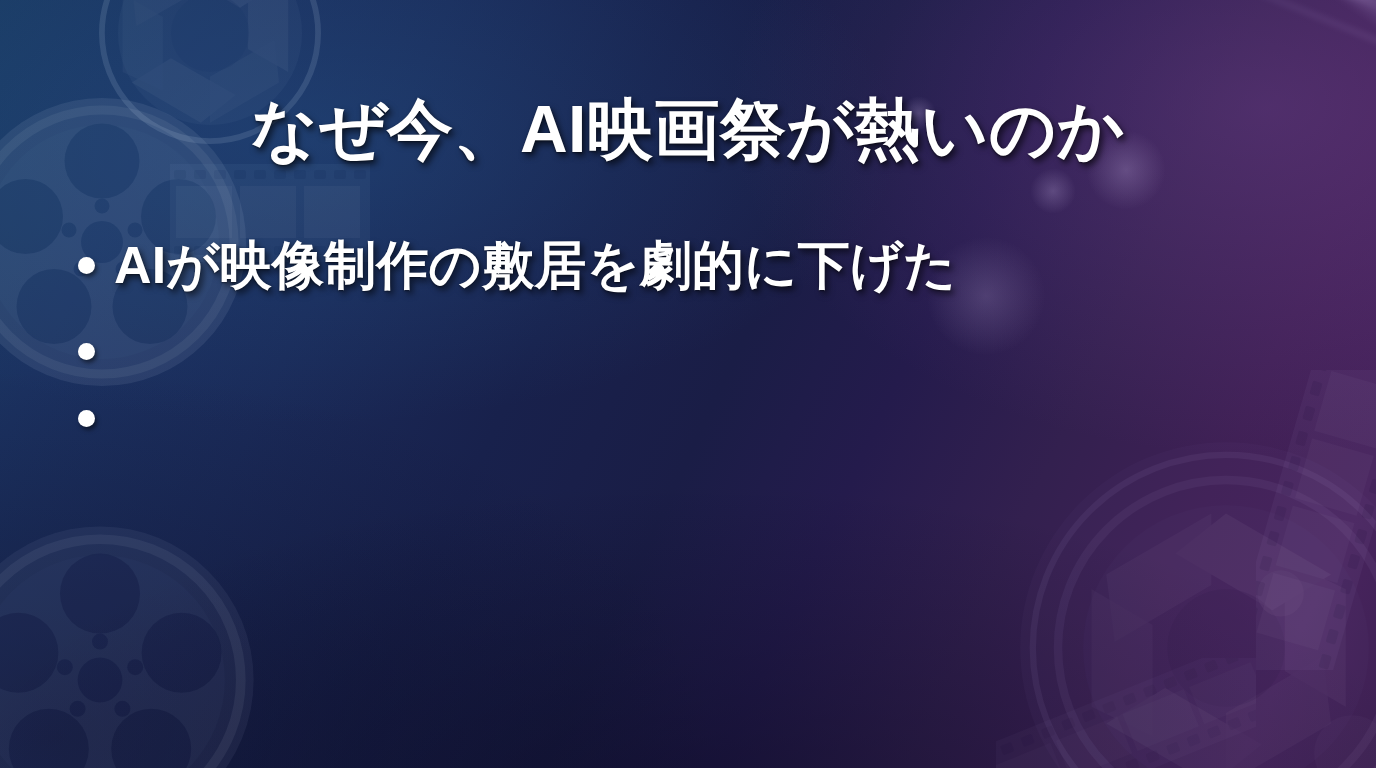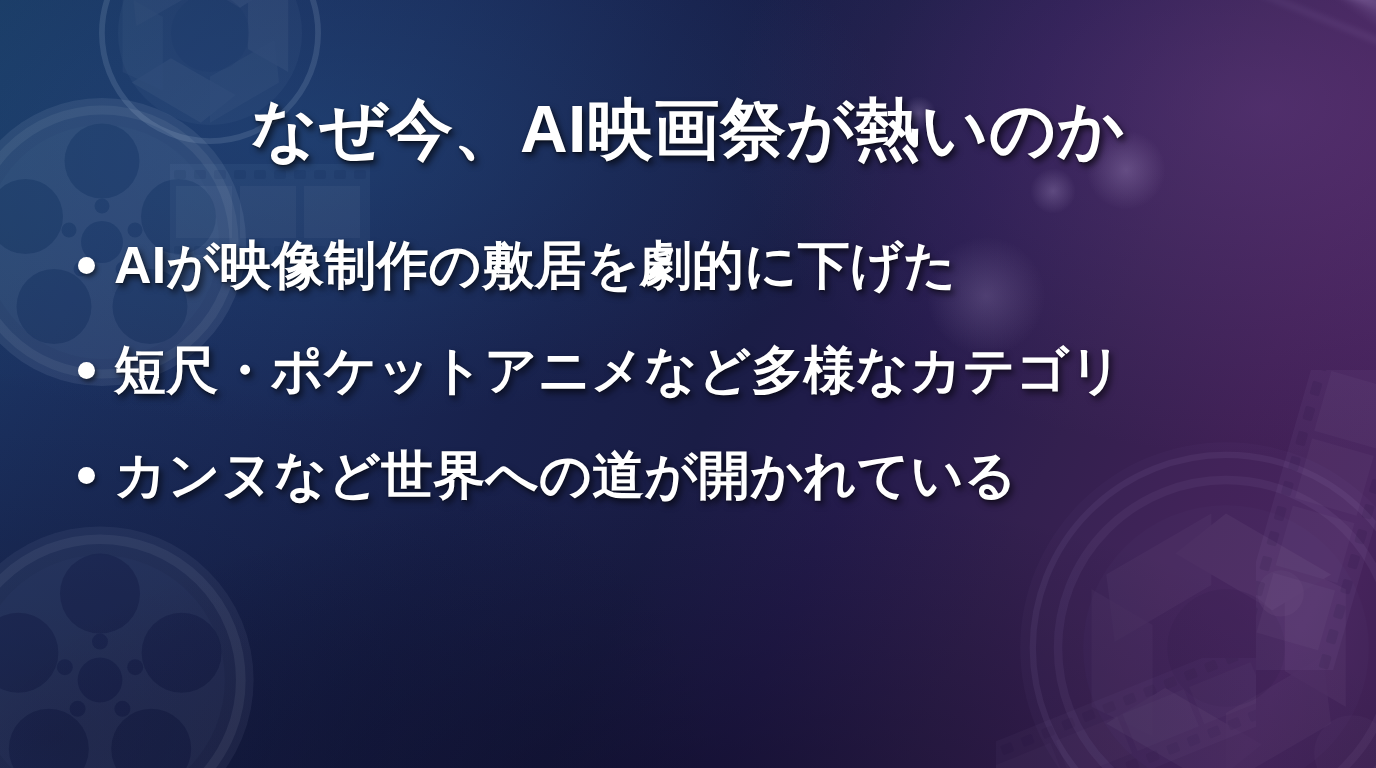--- a/index.html
+++ b/index.html
@@ -352,21 +352,19 @@
 
   <h1 class="title">なぜ今、AI映画祭が熱いのか</h1>
 
   <ul class="bullets" style="list-style:none;margin:0;padding:0;">
     <li class="bullet-row">
       <span class="bullet-dot"></span>
       <span class="bullet-text">AIが映像制作の敷居を劇的に下げた</span>
     </li>
     <li class="bullet-row">
       <span class="bullet-dot"></span>
-      <span class="bullet-text">短尺・ポケットアニメなど多様なカテゴリ</span>
     </li>
     <li class="bullet-row">
       <span class="bullet-dot"></span>
-      <span class="bullet-text">カンヌなど世界への道が開かれている</span>
     </li>
   </ul>
 
 </div>
 
 </body></html>

